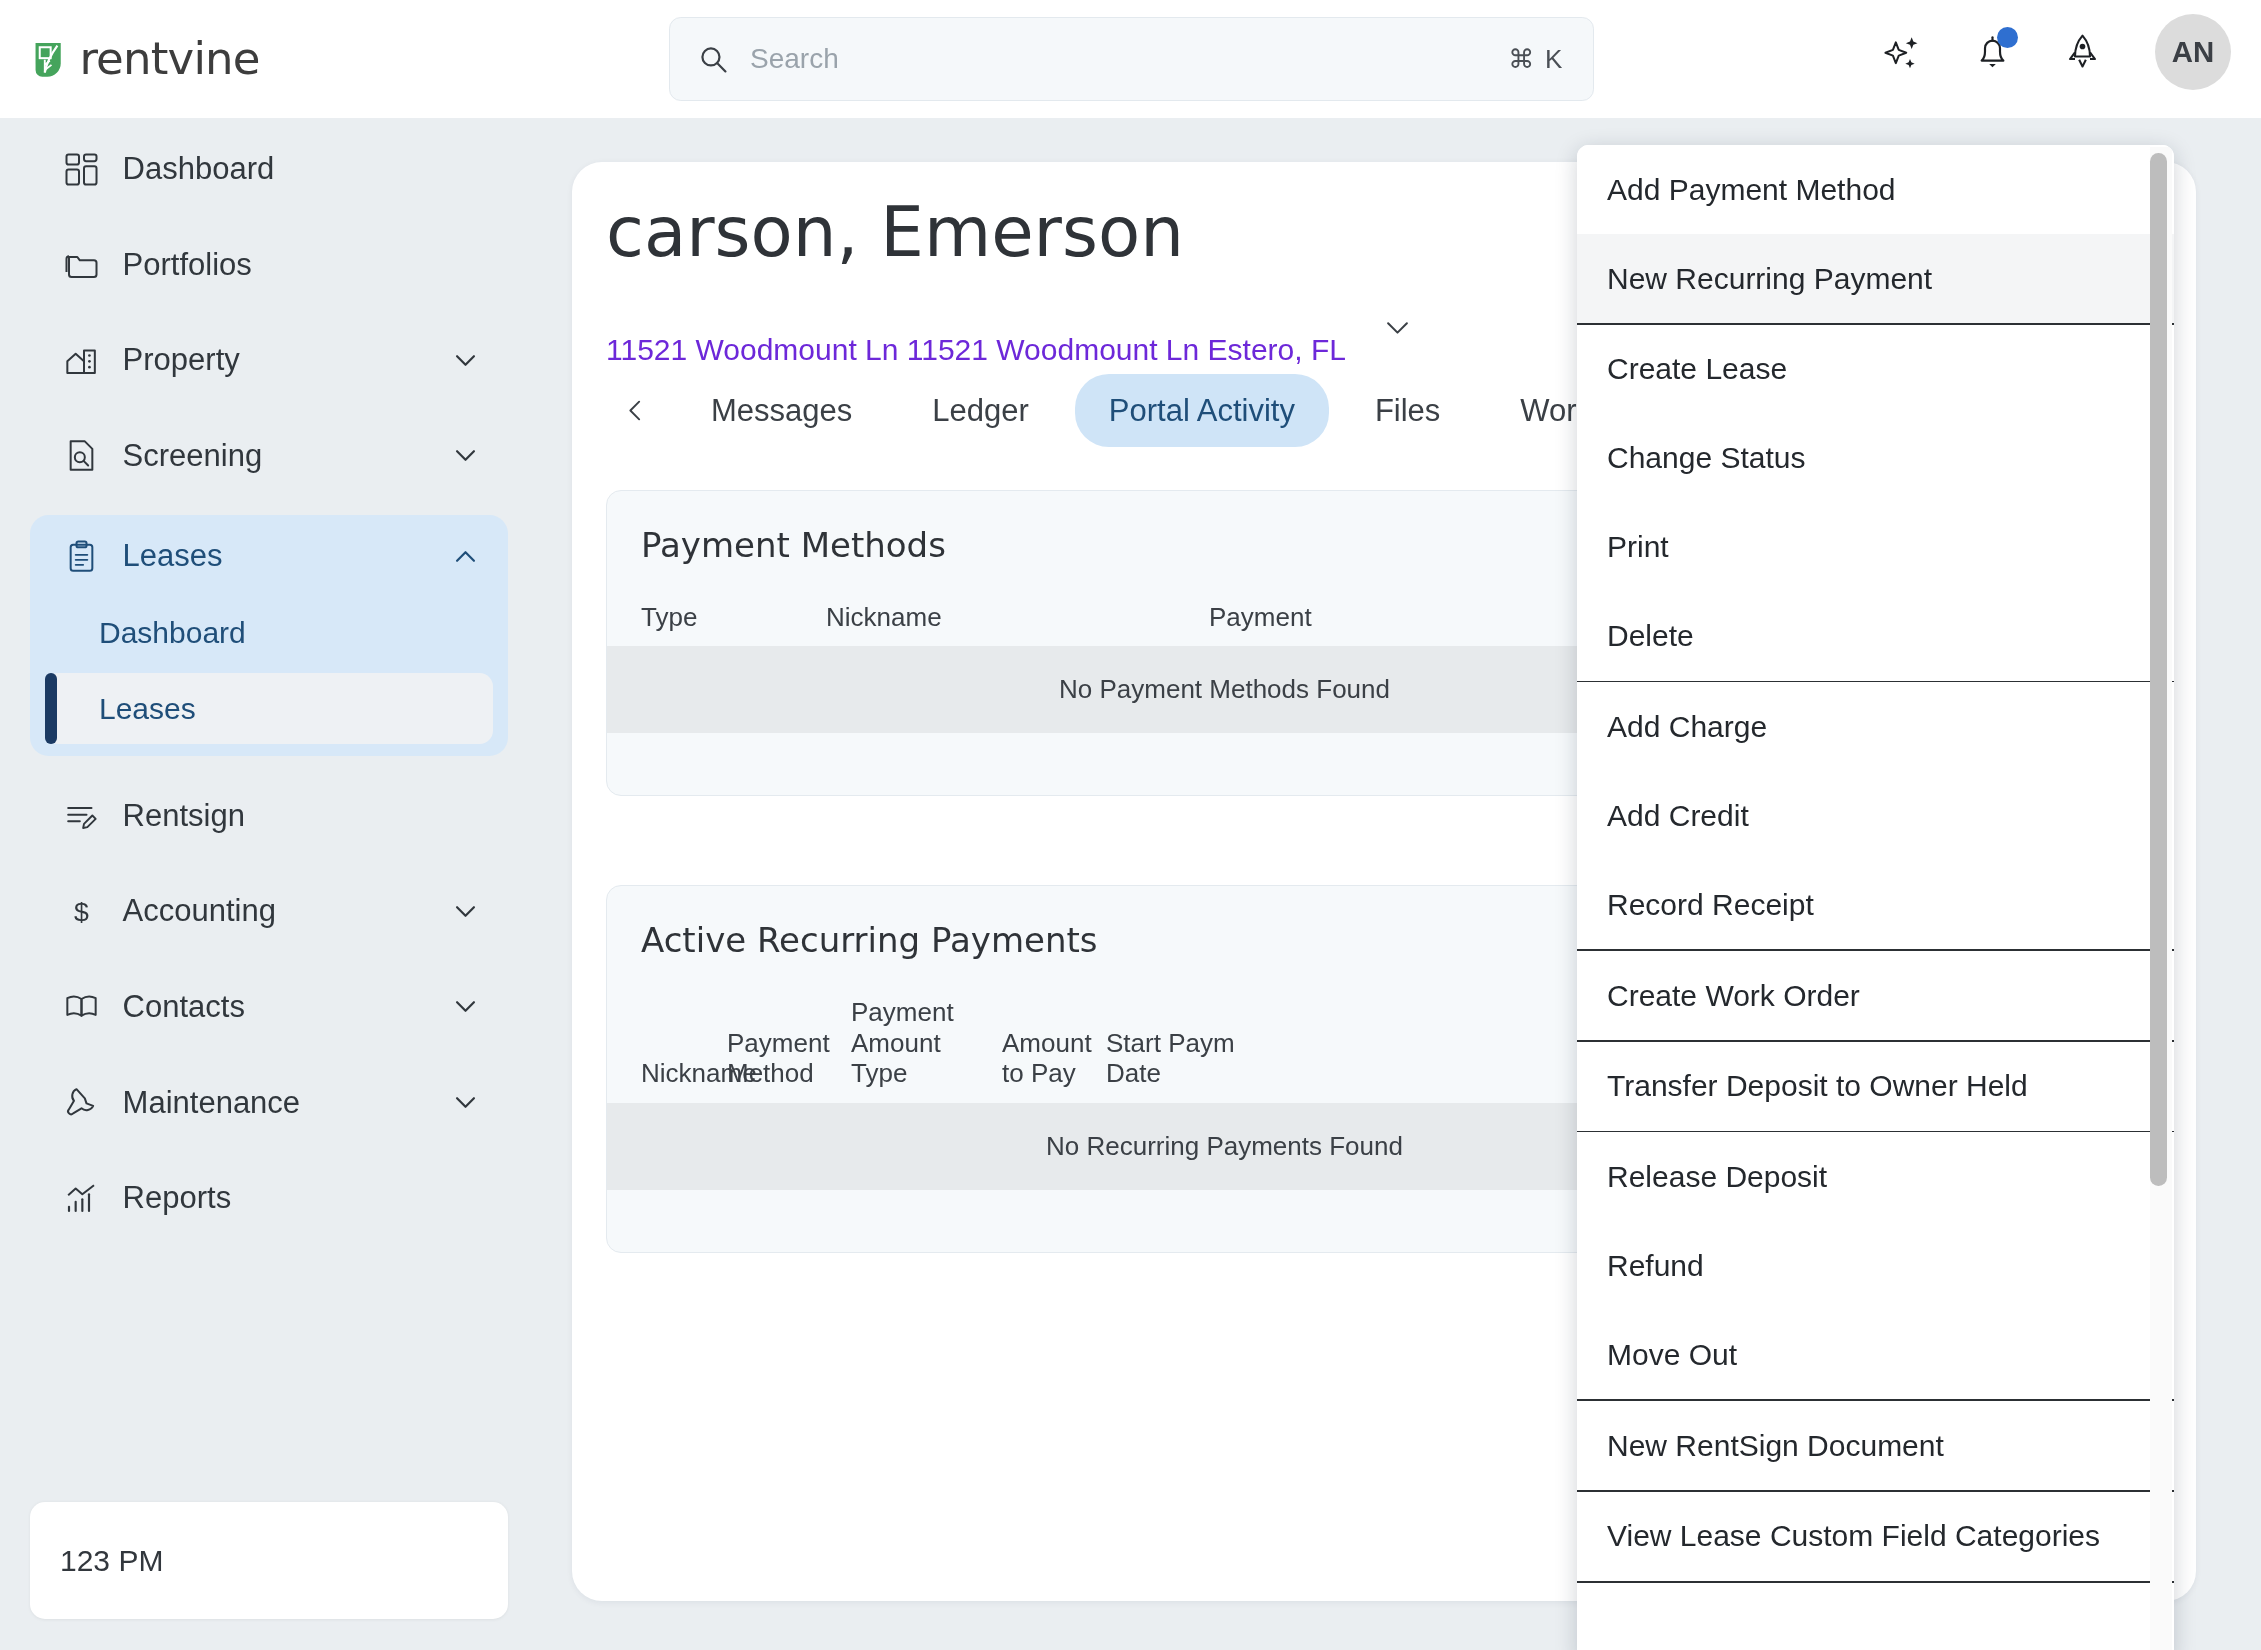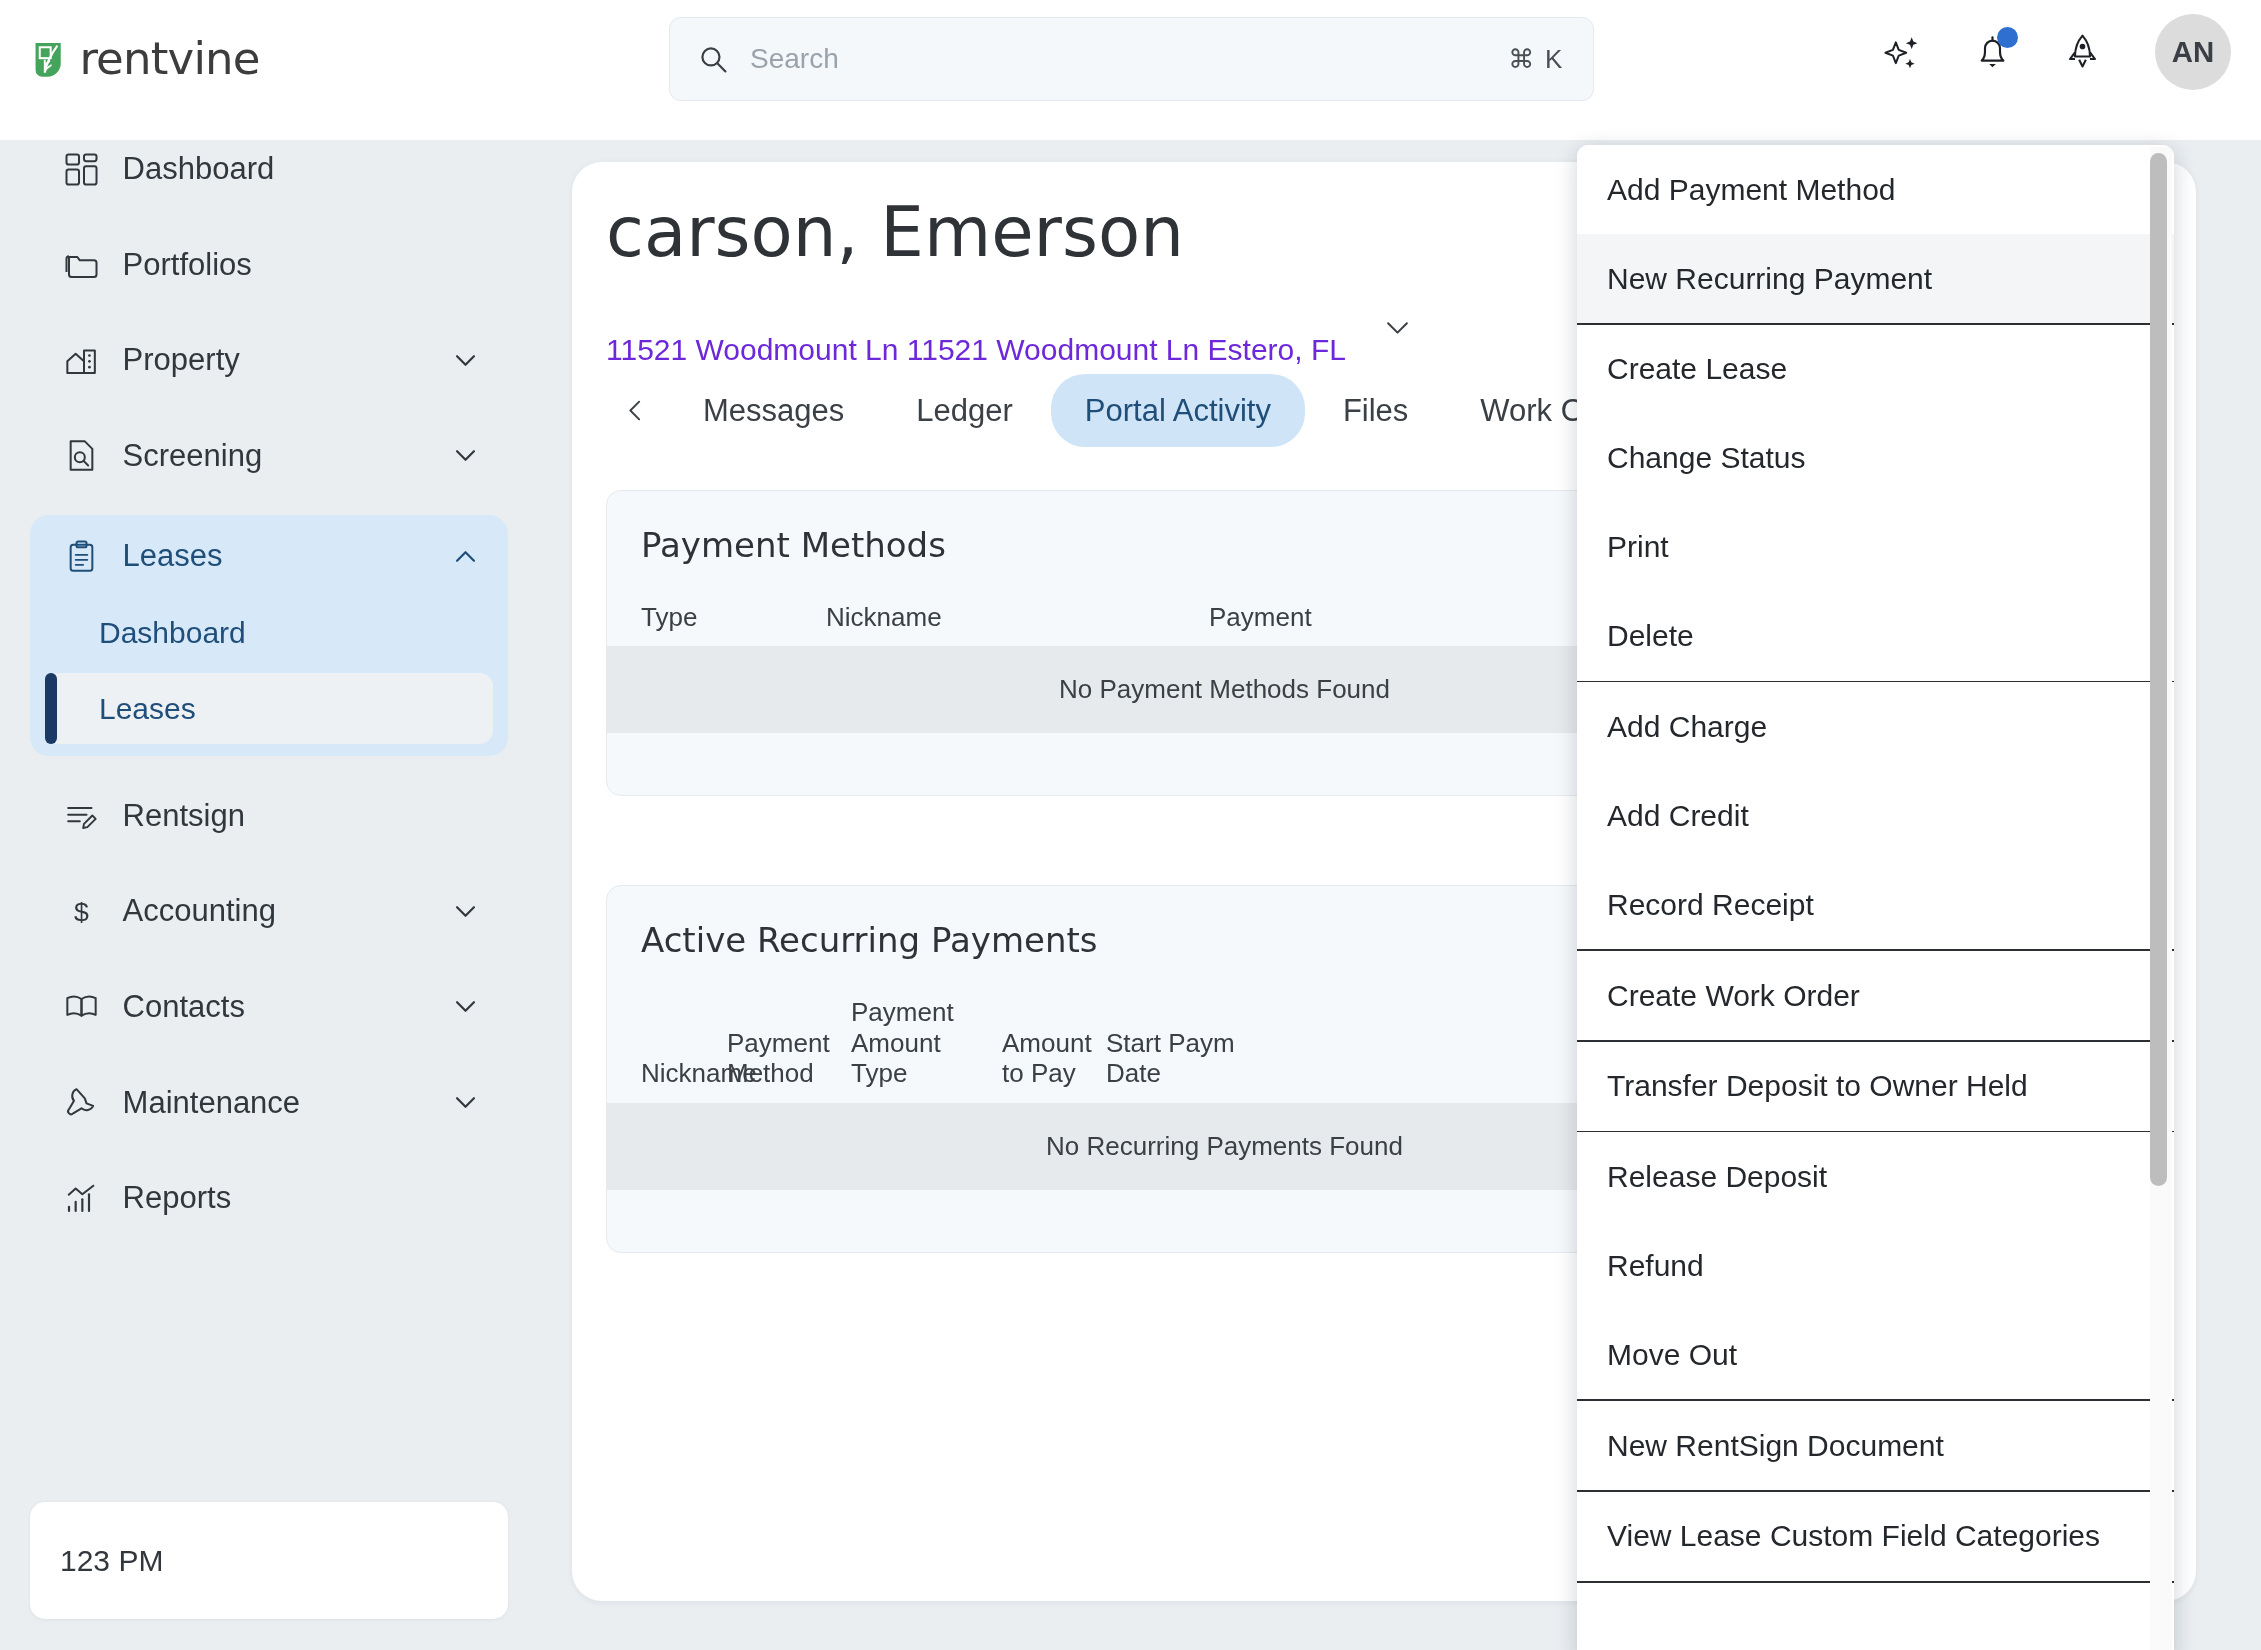--- a/index.html
+++ b/index.html
@@ -6,21 +6,21 @@
   html, body {
     width: 2261px; height: 1651px;
     background: #eaeef1;
     font-family: "Liberation Sans", sans-serif;
     overflow: hidden;
   }
   .app { position: relative; width: 2261px; height: 1651px; }
 
   
   .topbar {
-    position: absolute; top: 0; left: 0; width: 2261px; height: 140px;
+    position: absolute; top: 0; left: 0; width: 2261px; height: 118px;
     background: #ffffff; display: flex; align-items: center;
     z-index: 30;
   }
   .logo-wrap { position: absolute; left: 32px; top: 32px; display: flex; align-items: center; gap: 8.4px; }
   .logo-leaf { width: 39px; height: 42px; }
   .logo-text { font-size: 45px; font-weight: 400; color: #3d3d3d; letter-spacing: -0.8px;
                font-family: "DejaVu Sans", sans-serif; }
 
   .searchbox {
     position: absolute; left: 669px; top: 17px; width: 925px; height: 84px;
@@ -76,21 +76,21 @@
     position: absolute; left: 572px; top: 162px; width: 1624px; height: 1439px;
     background: #ffffff; border-radius: 30px; overflow: hidden;
     box-shadow: 0 1.7px 6.7px rgba(20,40,60,.06);
   }
   .page-title { position: absolute; left: 34px; top: 30px; font-size: 69px; color: #2f3338; font-weight: 400;
                 font-family: "DejaVu Sans", sans-serif; }
   .addr-row { position: absolute; left: 34px; top: 125px; display: flex; align-items: center; gap: 37px; }
   .addr { font-size: 30px; color: #6d28d9; margin-top: 46px; }
   .addr-chev { width: 29px; height: 29px; }
 
-  .tabs { position: absolute; left: 34px; top: 212px; display: flex; align-items: center; gap: 4px; }
+  .tabs { position: absolute; left: 34px; top: 212px; display: flex; align-items: center; gap: 12px; }
   .tab-back { width: 59px; display:flex; align-items:center; justify-content:center; }
   .tab { font-size: 31px; color: #3b4046; padding: 18.5px 34px; border-radius: 34px; white-space: nowrap; }
   .tab.active { background: #cfe4f7; color: #1f4e79; }
 
   .panel {
     position: absolute; left: 34px; background: #f6f9fb; border: 0.8px solid #e4eaef;
     border-radius: 15px; width: 1237px;
   }
   .panel-title { font-size: 34px; color: #2f3338; padding: 34px 0 0 34px;
                  font-family: "DejaVu Sans", sans-serif; }

